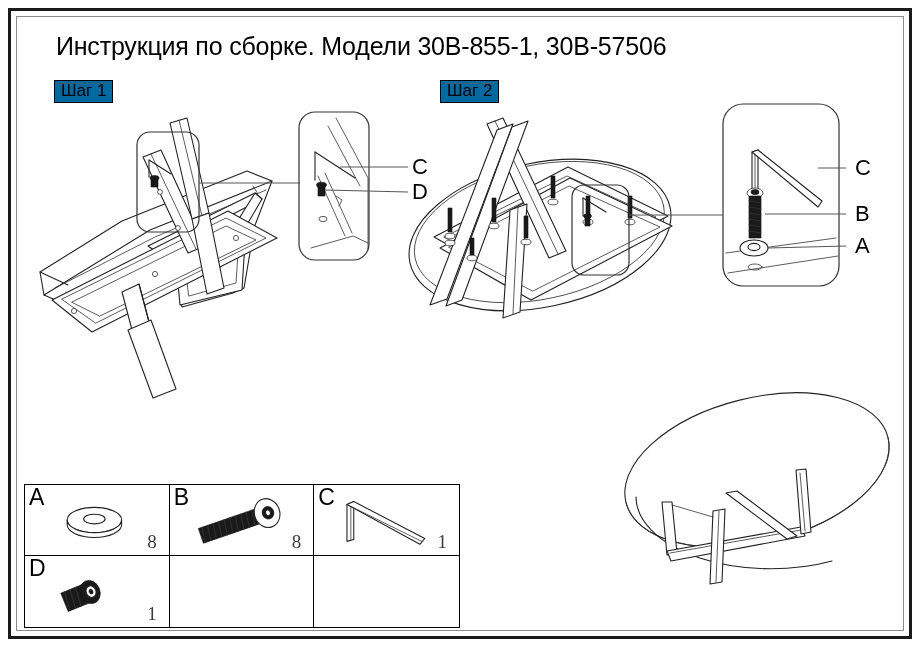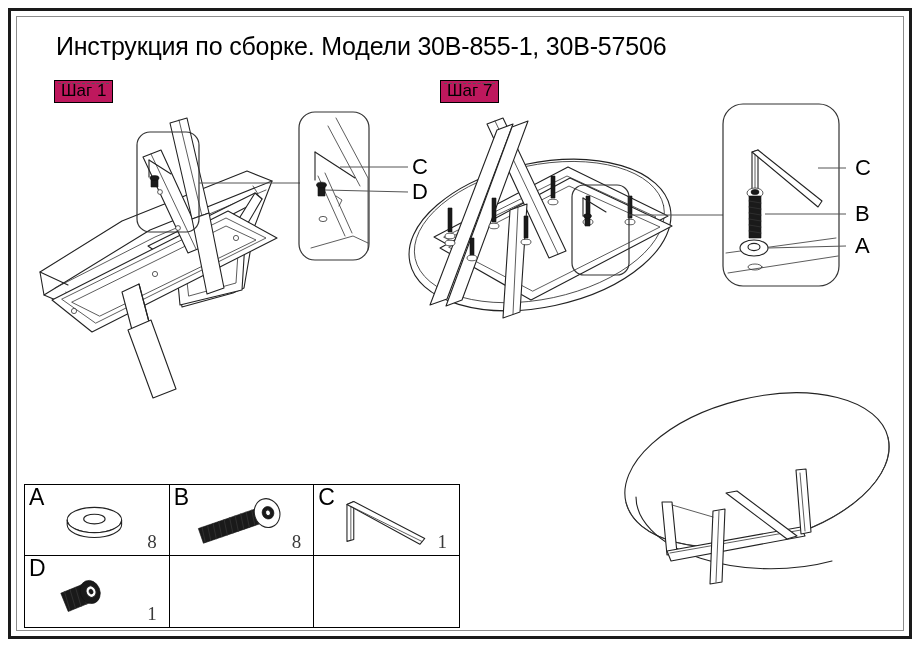--- a/index.html
+++ b/index.html
@@ -36,21 +36,21 @@
     left: 56px; top: 32px;
     font-size: 25px;
     color: #000;
     white-space: nowrap;
     letter-spacing: -0.2px;
   }
   
   .step-label {
     position: absolute;
     border: 1.5px solid #000;
-    background: #be185d;
+    background: #0369a1;
     padding: 1px 6px 2px 6px;
     font-size: 17px;
     color: #000;
     line-height: 18px;
     white-space: nowrap;
   }
   .step-label::before {
     content: "";
     position: absolute;
     left: 3px; right: 3px; top: 2px;
@@ -123,21 +123,21 @@
 <body>
 
 <div id="page">
 
   <div class="frame-outer"></div>
   <div class="frame-inner"></div>
 
   <div class="title">Инструкция по сборке. Модели 30В-855-1, 30В-57506</div>
 
   <div class="step-label" id="step1">Шаг 1</div>
-  <div class="step-label" id="step2">Шаг 7</div>
+  <div class="step-label" id="step2">Шаг 2</div>
 
   <svg class="draw" viewBox="0 0 920 647">
 
     <g>
 
       <path class="fillw" d="M44,295 L150,230 L272,181 L247,171 L122,221 L40,272 Z"></path>
       <path class="ln" d="M44,295 L72,307 L247,246 L272,181"></path>
       <path class="ln" d="M40,272 L68,285"></path>
       <path class="ln-t" d="M55,288 L155,237 L266,190"></path>
       <path class="ln-t" d="M66,292 L70,301"></path>

